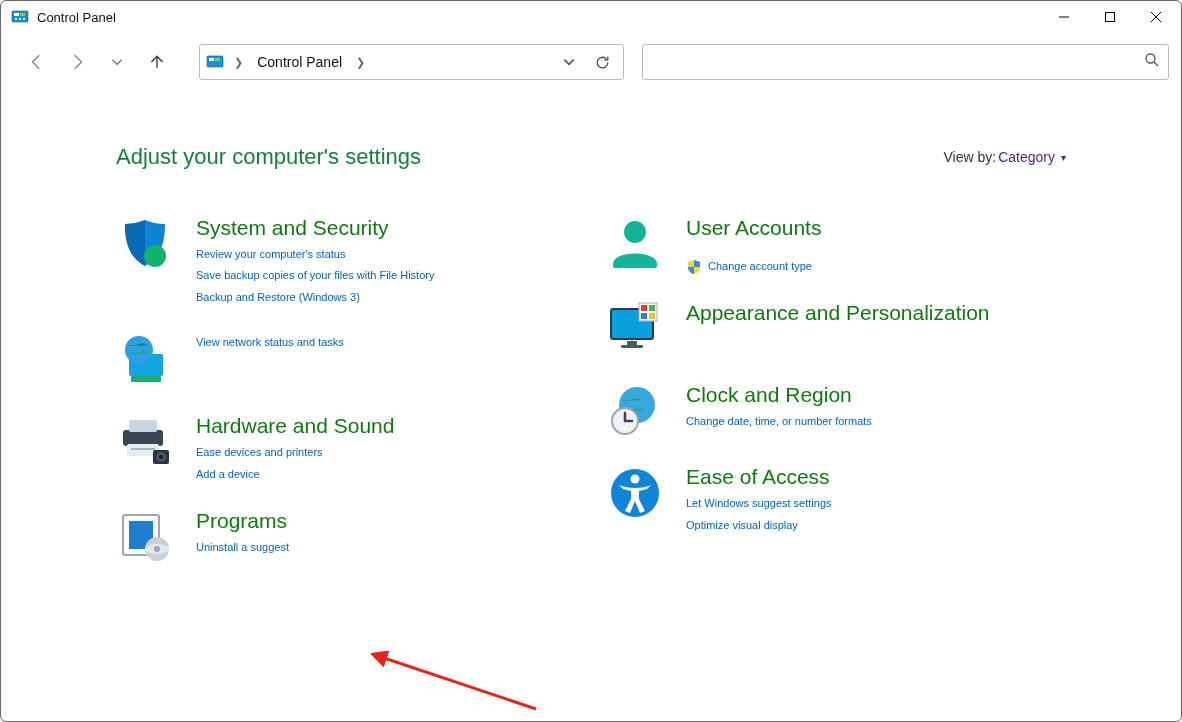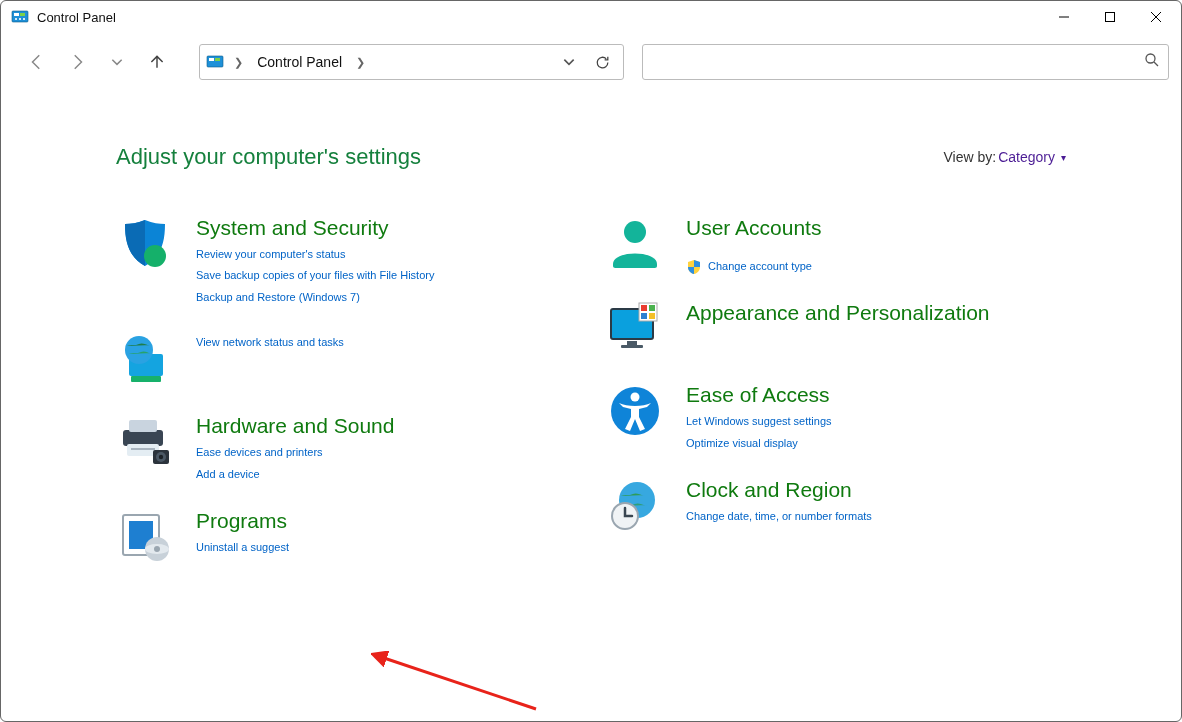--- a/index.html
+++ b/index.html
@@ -257,21 +257,21 @@
           <svg viewBox="0 0 56 56">
             <path d="M28 4 C20 7 14 8 8 8 C8 30 14 42 28 50 C42 42 48 30 48 8 C42 8 36 7 28 4 Z" fill="#0b84d6"></path>
             <path d="M28 4 C20 7 14 8 8 8 C8 30 14 42 28 50 Z" fill="#0a6bb5"></path>
             <circle cx="38" cy="40" r="11" fill="#15b06a"></circle>
           </svg>
         </div>
         <div class="body">
           <h2>System and Security</h2>
           <span class="link">Review your computer's status</span>
           <span class="link">Save backup copies of your files with File History</span>
-          <span class="link">Backup and Restore (Windows 7)</span>
+          <span class="link">Backup and Restore (Windows 3)</span>
         </div>
       </div>
 
       <div class="cat">
         <div class="icon">
           <svg viewBox="0 0 56 56">
             <rect x="12" y="22" width="34" height="22" rx="2" fill="#14a4e0"></rect>
             <rect x="14" y="44" width="30" height="6" rx="1" fill="#17b16b"></rect>
             <circle cx="22" cy="18" r="14" fill="#2aa2e2"></circle>
             <path d="M10 14 C14 12 18 14 22 12 C26 10 30 14 34 13" fill="#1e7a3b" opacity="0.9"></path>
@@ -361,45 +361,45 @@
           </svg>
         </div>
         <div class="body">
           <h2>Appearance and Personalization</h2>
         </div>
       </div>
 
       <div class="cat">
         <div class="icon">
           <svg viewBox="0 0 56 56">
-            <circle cx="28" cy="28" r="24" fill="#0f84d8"></circle>
-            <circle cx="28" cy="14" r="4.5" fill="#fff"></circle>
-            <path d="M12 20 C20 24 36 24 44 20 L40 24 L32 26 L32 34 L38 46 L33 48 L28 36 L23 48 L18 46 L24 34 L24 26 L16 24 Z" fill="#fff"></path>
-          </svg>
-        </div>
-        <div class="body">
-          <h2>Ease of Access</h2>
-          <span class="link">Let Windows suggest settings</span>
-          <span class="link">Optimize visual display</span>
-        </div>
-      </div>
-
-      <div class="cat">
-        <div class="icon">
-          <svg viewBox="0 0 56 56">
             <circle cx="30" cy="22" r="18" fill="#37a8e0"></circle>
             <path d="M14 18 C18 16 22 18 26 16 C30 14 34 18 38 17" fill="#2d9a4a" opacity="0.9"></path>
             <path d="M16 28 C20 26 24 28 28 26 C32 24 36 28 40 27" fill="#2d9a4a" opacity="0.7"></path>
             <circle cx="18" cy="38" r="13" fill="#f0f3f5" stroke="#9aa6b0" stroke-width="2"></circle>
             <path d="M18 30 V38 H25" stroke="#3a4651" stroke-width="2.5" fill="none" stroke-linecap="round"></path>
           </svg>
         </div>
         <div class="body">
           <h2>Clock and Region</h2>
           <span class="link">Change date, time, or number formats</span>
+        </div>
+      </div>
+
+      <div class="cat">
+        <div class="icon">
+          <svg viewBox="0 0 56 56">
+            <circle cx="28" cy="28" r="24" fill="#0f84d8"></circle>
+            <circle cx="28" cy="14" r="4.5" fill="#fff"></circle>
+            <path d="M12 20 C20 24 36 24 44 20 L40 24 L32 26 L32 34 L38 46 L33 48 L28 36 L23 48 L18 46 L24 34 L24 26 L16 24 Z" fill="#fff"></path>
+          </svg>
+        </div>
+        <div class="body">
+          <h2>Ease of Access</h2>
+          <span class="link">Let Windows suggest settings</span>
+          <span class="link">Optimize visual display</span>
         </div>
       </div>
 
     </div>
   </div>
 </div>
 
 <svg class="arrow" width="180" height="70">
   <defs>
     <marker id="ah" markerWidth="10" markerHeight="10" refX="2" refY="3" orient="auto">

